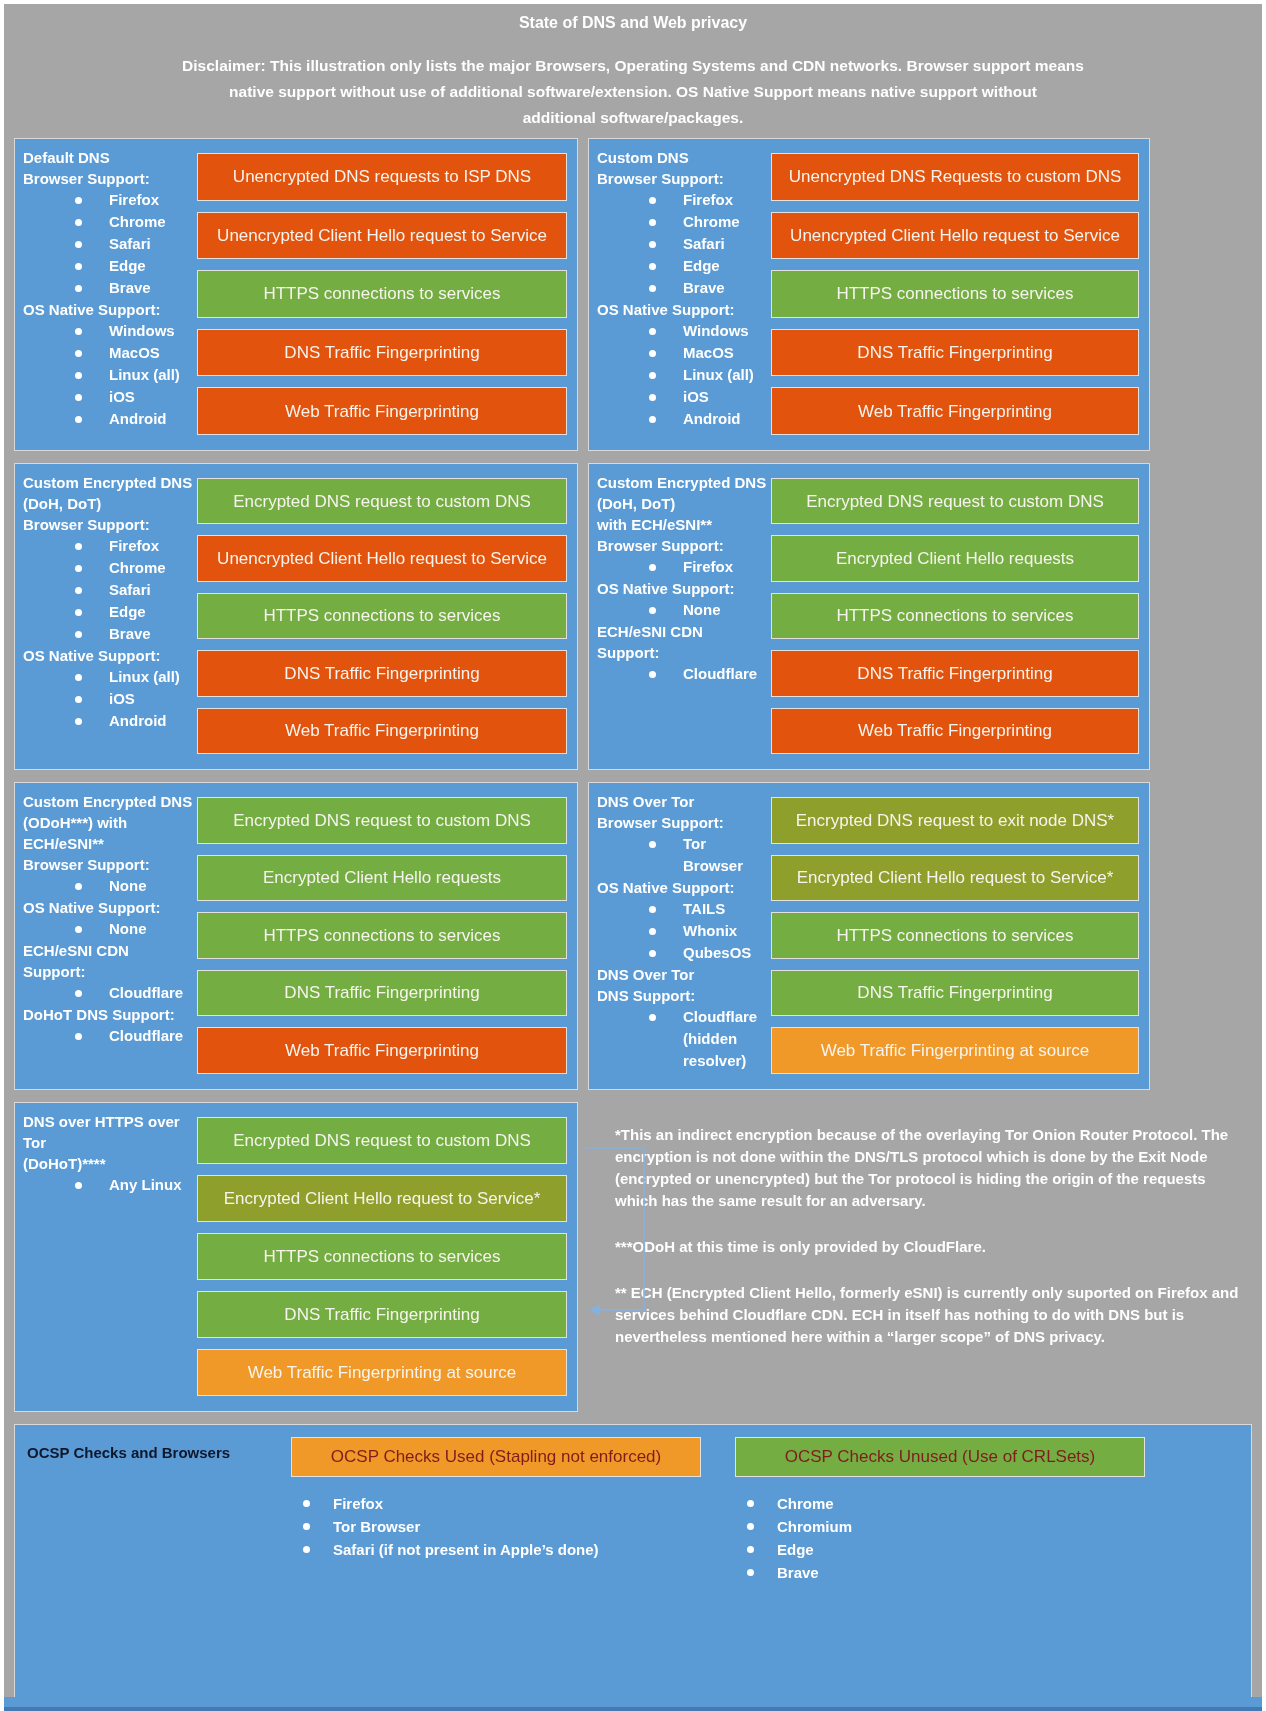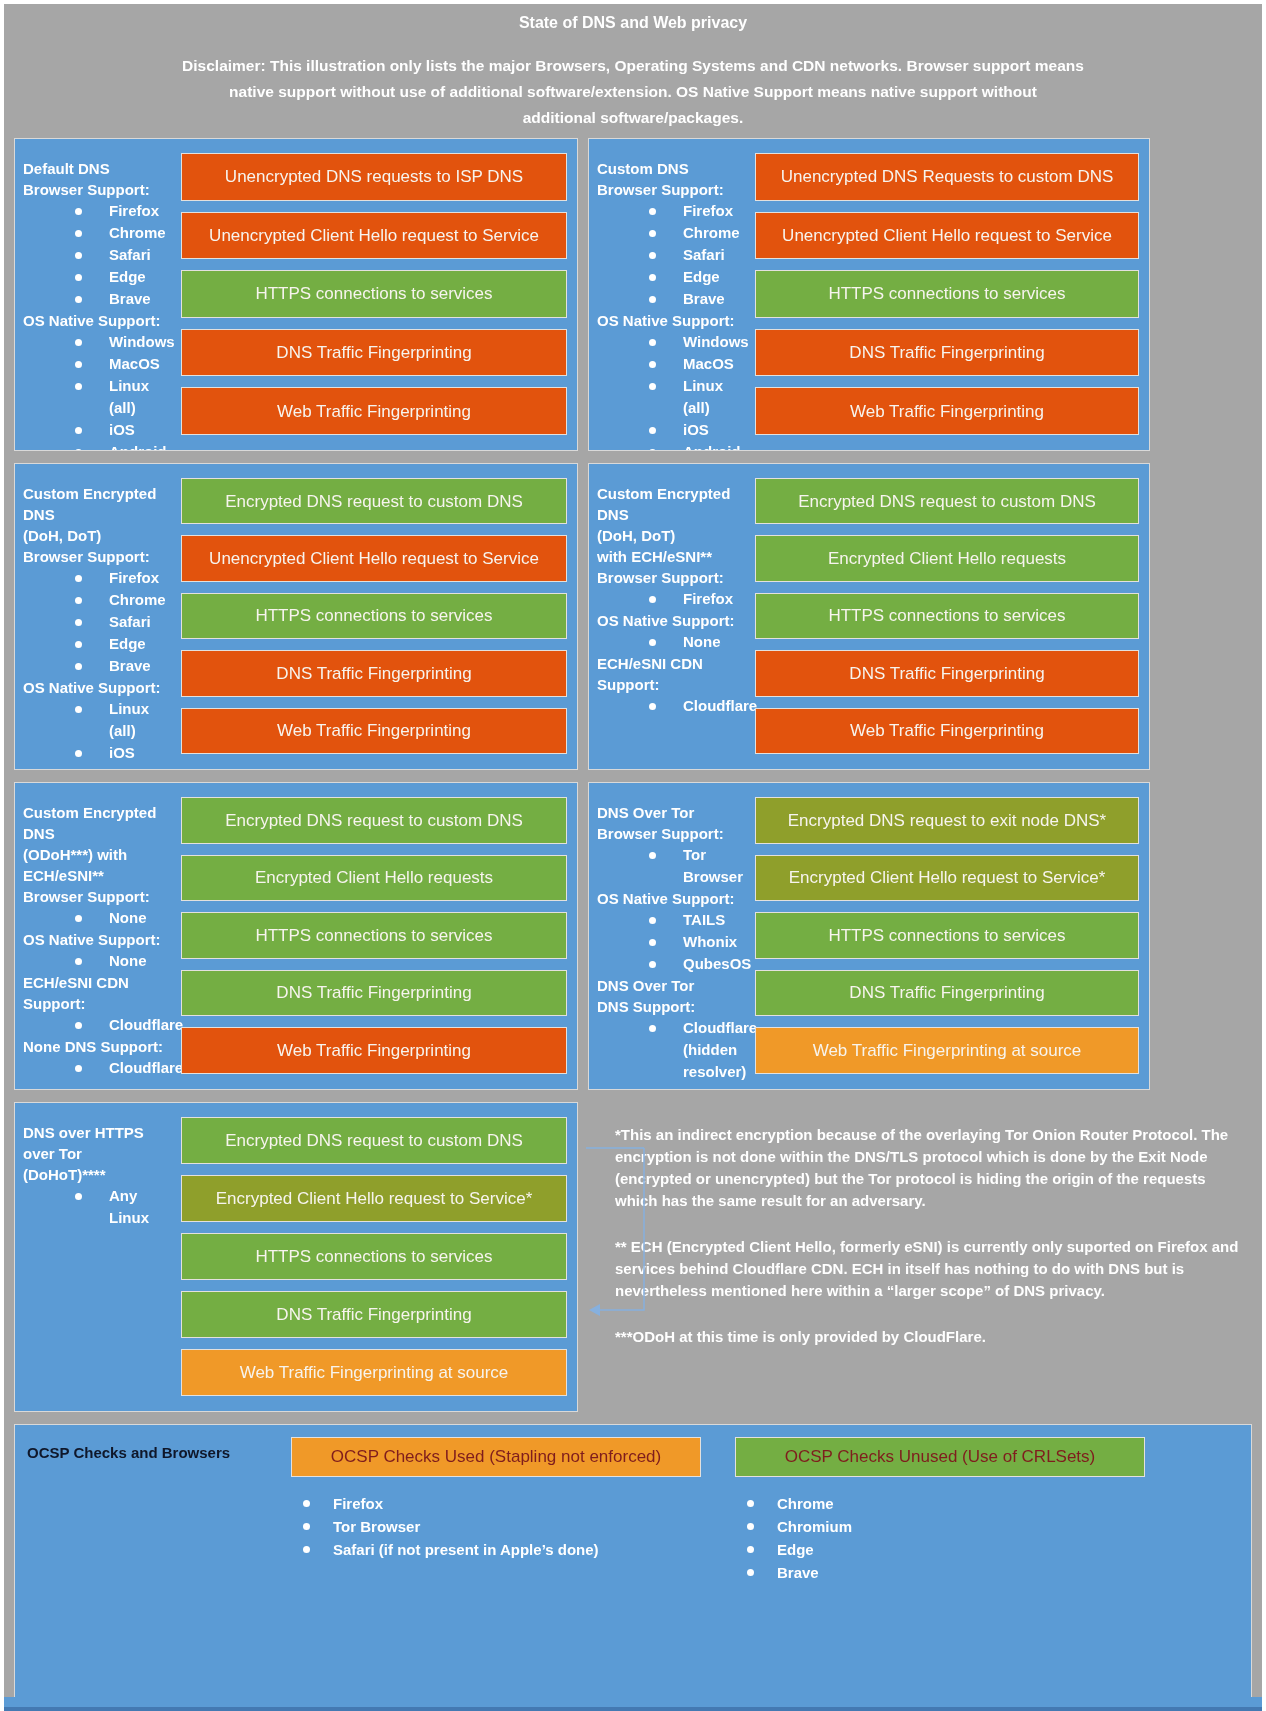--- a/index.html
+++ b/index.html
@@ -22,22 +22,22 @@
     display:grid;
     grid-template-columns:564px 562px;
     grid-template-rows:313px 307px 308px;
     gap:12px 10px;
   }
   .panel{
     background:#5B9BD5;border:1px solid #D9D9D9;box-sizing:border-box;
     display:flex;overflow:hidden;
   }
   .panel-left{
-    width:166px;flex:none;box-sizing:border-box;
-    padding:19px 2px 0 8px;
+    width:182px;flex:none;box-sizing:border-box;
+    padding:8px 2px 0 8px;
     color:#ffffff;font-weight:bold;font-size:15px;line-height:21px;
   }
   .panel-title,.section-label{white-space:pre-line;}
   ul.bullet-list{list-style:none;margin:0;padding:0;}
   li.bullet-item{display:flex;margin-left:52px;line-height:22px;}
   .dot{width:7px;height:7px;border-radius:50%;background:#ffffff;margin:8px 27px 0 0;flex:none;}
   .item-text{white-space:pre-line;}
   .bars-col{
     flex:1;display:flex;flex-direction:column;gap:11px;
     padding:14px 10px 15px 0;
@@ -312,21 +312,21 @@
               <span class="item-text">None</span>
             </li>
           </ul>
           <div class="section-label">ECH/eSNI CDN Support:</div>
           <ul class="bullet-list">
             <li class="bullet-item">
               <span class="dot"></span>
               <span class="item-text">Cloudflare</span>
             </li>
           </ul>
-          <div class="section-label">None DNS Support:</div>
+          <div class="section-label">DoHoT DNS Support:</div>
           <ul class="bullet-list">
             <li class="bullet-item">
               <span class="dot"></span>
               <span class="item-text">Cloudflare</span>
             </li>
           </ul>
         </div>
         <div class="bars-col">
           <div class="bar" style="background: rgb(116, 174, 67);">Encrypted DNS request to custom DNS</div>
           <div class="bar" style="background: rgb(116, 174, 67);">Encrypted Client Hello requests</div>
@@ -395,22 +395,22 @@
         <div class="bars-col">
           <div class="bar" style="background: rgb(116, 174, 67);">Encrypted DNS request to custom DNS</div>
           <div class="bar" style="background: rgb(143, 159, 43);">Encrypted Client Hello request to Service*</div>
           <div class="bar" style="background: rgb(116, 174, 67);">HTTPS connections to services</div>
           <div class="bar" style="background: rgb(116, 174, 67);">DNS Traffic Fingerprinting</div>
           <div class="bar" style="background: rgb(240, 153, 40);">Web Traffic Fingerprinting at source</div>
         </div>
       </section>
       <div class="footnotes" id="footnotes">
         <p>*This an indirect encryption because of the overlaying Tor Onion Router Protocol. The encryption is not done within the DNS/TLS protocol which is done by the Exit Node (encrypted or unencrypted) but the Tor protocol is hiding the origin of the requests which has the same result for an adversary.</p>
+        <p>***ODoH at this time is only provided by CloudFlare.</p>
         <p>** ECH (Encrypted Client Hello, formerly eSNI) is currently only suported on Firefox and services behind Cloudflare CDN. ECH in itself has nothing to do with DNS but is nevertheless mentioned here within a “larger scope” of DNS privacy.</p>
-        <p>***ODoH at this time is only provided by CloudFlare.</p>
       </div>
     <svg class="callout-svg" width="110" height="200" viewBox="0 0 110 200">
       <polyline points="58,6 0,6" fill="none" stroke="#86B0DE" stroke-width="1.5"></polyline>
       <polyline points="58,6 58,168 14,168" fill="none" stroke="#86B0DE" stroke-width="1.5"></polyline>
       <polygon points="14,162 14,174 3,168" fill="#86B0DE"></polygon>
     </svg>
   </div>
 
   <div class="ocsp" id="ocsp">
     <div class="ocsp-label">OCSP Checks and Browsers</div>

